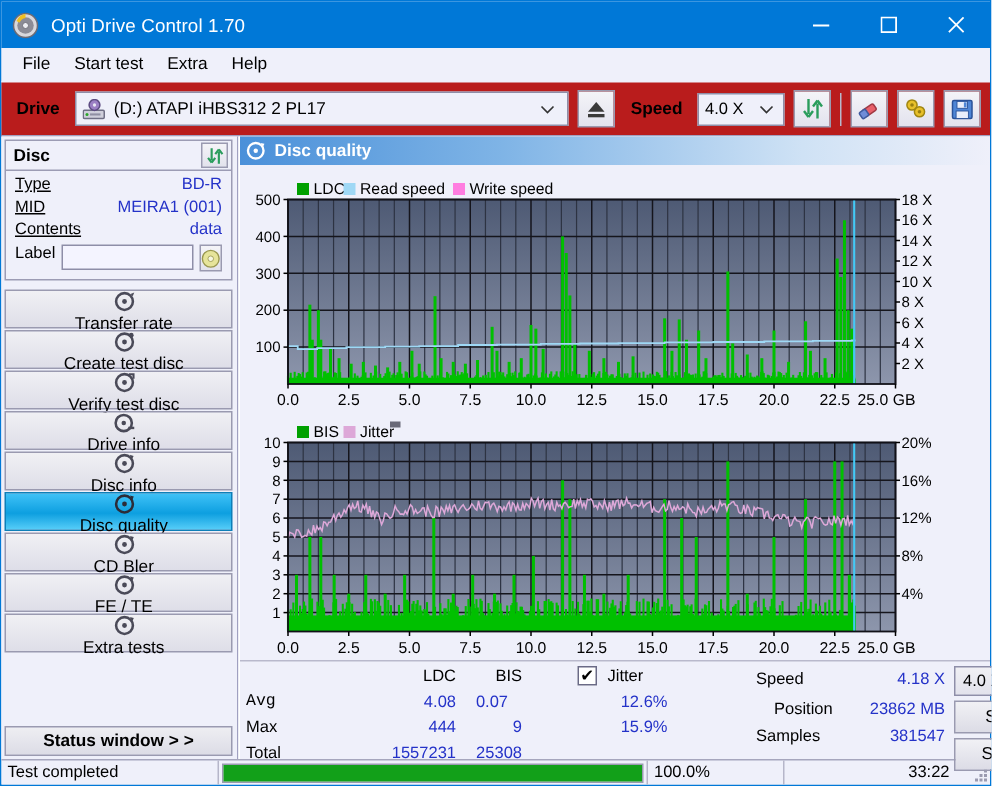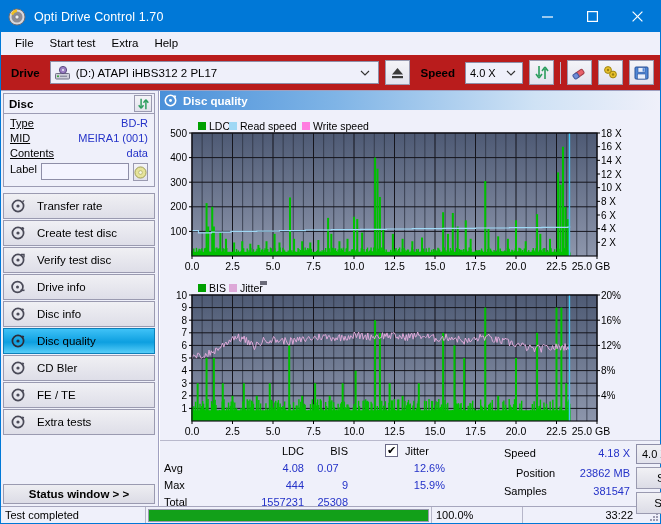--- a/index.html
+++ b/index.html
@@ -178,21 +178,22 @@
     gap: 1px;
     flex: 0 0 auto;
   }
   .navbtn {
     height: 26px;
     border: 1px solid #9a9ab0;
     background: linear-gradient(#f0f0f4,#dedee8);
     display: flex; align-items: center;
     padding-left: 7px;
     font-size: 11.5px;
-    gap: 12px;
+    gap: 2px;
+    flex-direction: column;
   }
   .navbtn.active {
     background: linear-gradient(#3fc2f7,#0d9fe0 55%,#56cdf8);
     border: 1px solid #0d7fb8;
     color: #000;
   }
   .nav-spacer { flex: 1 1 auto; }
   .status-btn {
     margin: 3px 3px 2px 2px;
     height: 20px;
@@ -1715,21 +1716,21 @@
             </g>
             <rect x="100" y="171" width="7" height="4" fill="#6a6a78"></rect>
           </svg>
       </div>
 
       <div class="stats">
         <div class="stats-left">
           <div class="st" style="left:98px; top:2px; width:46px; text-align:right;">LDC</div>
           <div class="st" style="left:148px; top:2px; width:40px; text-align:right;">BIS</div>
 
-          <div class="st stk" style="left:4px; top:19px;">Avg</div>
+          <div class="st stk" style="left:4px; top:19px;font-family:Liberation Mono, monospace;">Avg</div>
           <div class="st stv" style="left:98px; top:19px; width:46px; text-align:right;">4.08</div>
           <div class="st stv" style="left:148px; top:19px; width:40px; text-align:center;">0.07</div>
           <div class="st stv" style="left:210px; top:19px; width:75px; text-align:right;">12.6%</div>
 
           <div class="st stk" style="left:4px; top:36px;">Max</div>
           <div class="st stv" style="left:98px; top:36px; width:46px; text-align:right;">444</div>
           <div class="st stv" style="left:148px; top:36px; width:40px; text-align:right;">9</div>
           <div class="st stv" style="left:210px; top:36px; width:75px; text-align:right;">15.9%</div>
 
           <div class="st stk" style="left:4px; top:53px;">Total</div>

